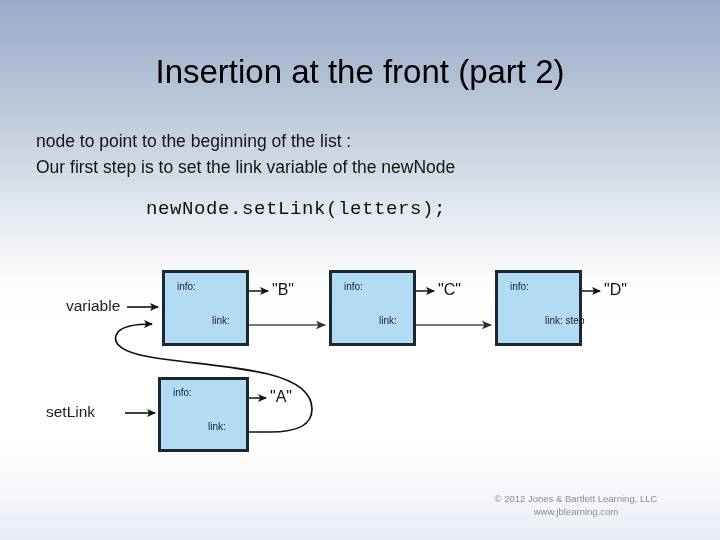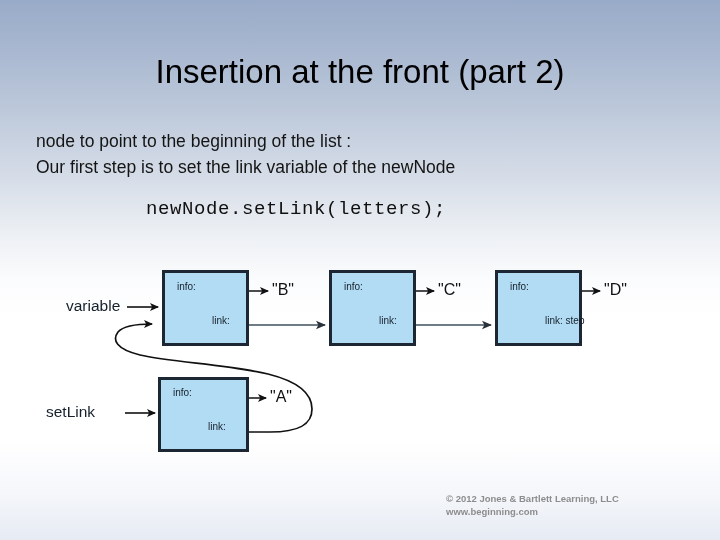--- a/index.html
+++ b/index.html
@@ -100,25 +100,24 @@
     font-size: 16px;
     color: #111111;
     white-space: nowrap;
   }
 
   #footer {
     position: absolute;
     right: 14px;
     top: 492px;
     width: 260px;
-    text-align: left;
+    text-align: center;
     font-size: 9.5px;
     line-height: 13px;
     color: #8d8d8d;
-    font-weight: bold;
   }
 </style>
 </head>
 <body>
 
 <div id="slide">
 
   <div id="slide-title">Insertion at the front (part 2)</div>
 
   <div id="body-text">
@@ -189,16 +188,16 @@
   <div class="val-label" style="left:604px; top:281px;">"D"</div>
 
   <div class="node-box" style="left:159px; top:378px; width:89px; height:73px; background:transparent; border:none;">
     <div class="node-field field-info" style="top:9px;">info:</div>
     <div class="node-field field-link" style="top:43px;">link:</div>
   </div>
   <div class="val-label" style="left:270px; top:388px;">"A"</div>
 
   <div id="footer">
     <div>© 2012 Jones &amp; Bartlett Learning, LLC</div>
-    <div>www.beginning.com</div>
+    <div>www.jblearning.com</div>
   </div>
 
 </div>
 
 </body></html>

